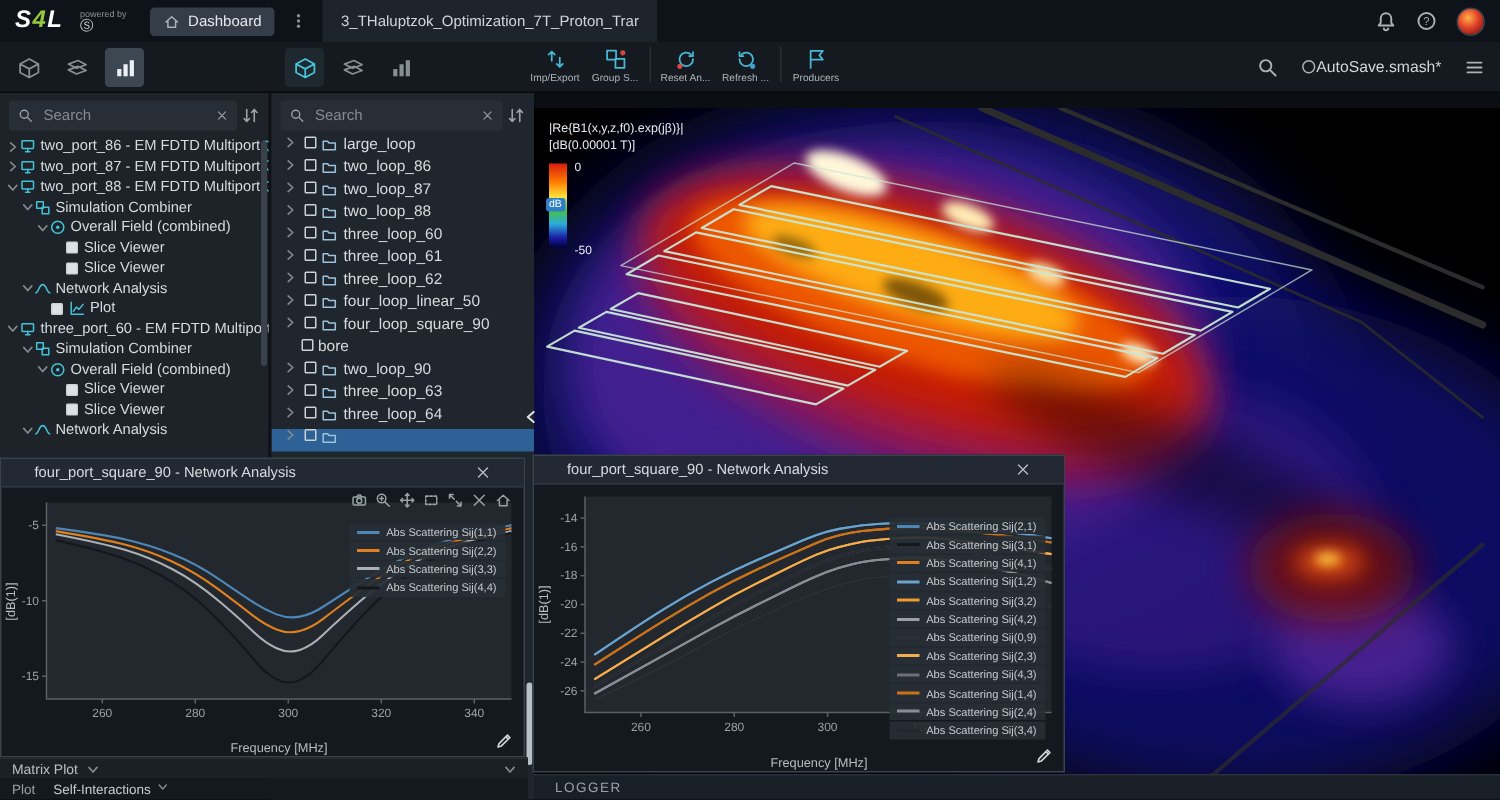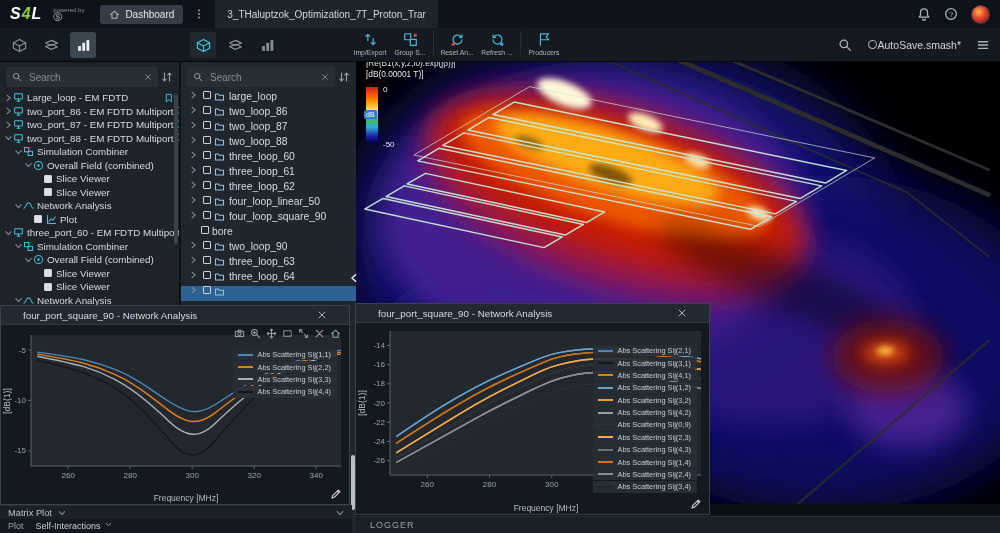--- a/index.html
+++ b/index.html
@@ -71,21 +71,21 @@
   .fold{width:11px;height:11px;color:#9cc2de;flex:none;margin-right:4px}
   .mrow.sel{background:#2e6195}
   .spacer9{width:9px;flex:none}
 
   #exp-scroll{position:absolute;right:1px;top:32px;width:4px;height:150px;background:#39414a;
     border-radius:2px;z-index:2}
   #mdl-scroll{position:absolute;right:1px;top:393px;width:4px;height:55px;background:#b9bfc6;
     border-radius:2px;z-index:10}
 
   
-  #viewport{position:absolute;left:356px;top:50px;width:644px;height:454px;background:#000;z-index:0;
+  #viewport{position:absolute;left:356px;top:72px;width:644px;height:454px;background:#000;z-index:0;
     overflow:hidden}
   #field{position:absolute;left:0;top:0}
   #colorbar{position:absolute;left:10px;top:8px;z-index:3;color:#e8ecef}
   .cbt{font-size:8.3px;line-height:1.3;white-space:nowrap;color:#e4e9ed}
   .cb-wrap{position:relative;margin-top:5px;width:80px;height:64px}
   .cb-grad{position:absolute;left:0;top:2px;width:12px;height:56px;
     background:linear-gradient(#d81c10,#ff7c00 22%,#ffe23c 40%,#44bf4e 57%,#2cabd9 72%,#1c1fa8 88%,#00003e)}
   .cb-max{position:absolute;left:17px;top:0;font-size:8px}
   .cb-min{position:absolute;left:17px;bottom:0;font-size:8px}
   .cb-badge{position:absolute;left:-2px;top:25px;background:#2f7fc4;color:#fff;font-size:7px;
@@ -334,45 +334,20 @@
     </div>
     <span class="sort-ic">
         <svg viewBox="0 0 12 12">
           <g stroke="currentColor" fill="none" stroke-width="1.1" stroke-linecap="round" stroke-linejoin="round">
             <path d="M3.5 2 V10 M3.5 10 L1.7 8 M3.5 10 L5.3 8 M8.5 10 V2 M8.5 2 L6.7 4 M8.5 2 L10.3 4"></path>
           </g>
         </svg>
       </span>
   </div>
   <div id="exp-tree">
-      <div class="trow" style="padding-left: 4px;">
-        <span class="chev">
-          <svg viewBox="0 0 8 8">
-            <g stroke="currentColor" fill="none" stroke-width="1.1" stroke-linecap="round" stroke-linejoin="round">
-              <path d="M2.6 1.3 L5.7 4 L2.6 6.7"></path>
-            </g>
-          </svg>
-        </span>
-        <span class="tic">
-          <svg viewBox="0 0 12 12">
-            <g stroke="currentColor" fill="none" stroke-width="1.1" stroke-linecap="round" stroke-linejoin="round">
-              <rect x="1.8" y="2" width="8.4" height="5.6" rx="0.5"></rect>
-              <path d="M4.4 10 h3.2 M6 7.6 V10"></path>
-            </g>
-          </svg>
-        </span>
-        <span>Large_loop - EM FDTD</span>
-        <span class="bm">
-          <svg viewBox="0 0 12 12">
-            <g stroke="currentColor" fill="none" stroke-width="1.1" stroke-linecap="round" stroke-linejoin="round">
-              <path d="M3.2 1.6 h5.6 v8.8 l-2.8 -2.5 l-2.8 2.5 z"></path>
-            </g>
-          </svg>
-        </span>
-      </div>
       <div class="trow" style="padding-left: 4px;">
         <span class="chev">
           <svg viewBox="0 0 8 8">
             <g stroke="currentColor" fill="none" stroke-width="1.1" stroke-linecap="round" stroke-linejoin="round">
               <path d="M2.6 1.3 L5.7 4 L2.6 6.7"></path>
             </g>
           </svg>
         </span>
         <span class="tic">
           <svg viewBox="0 0 12 12">

